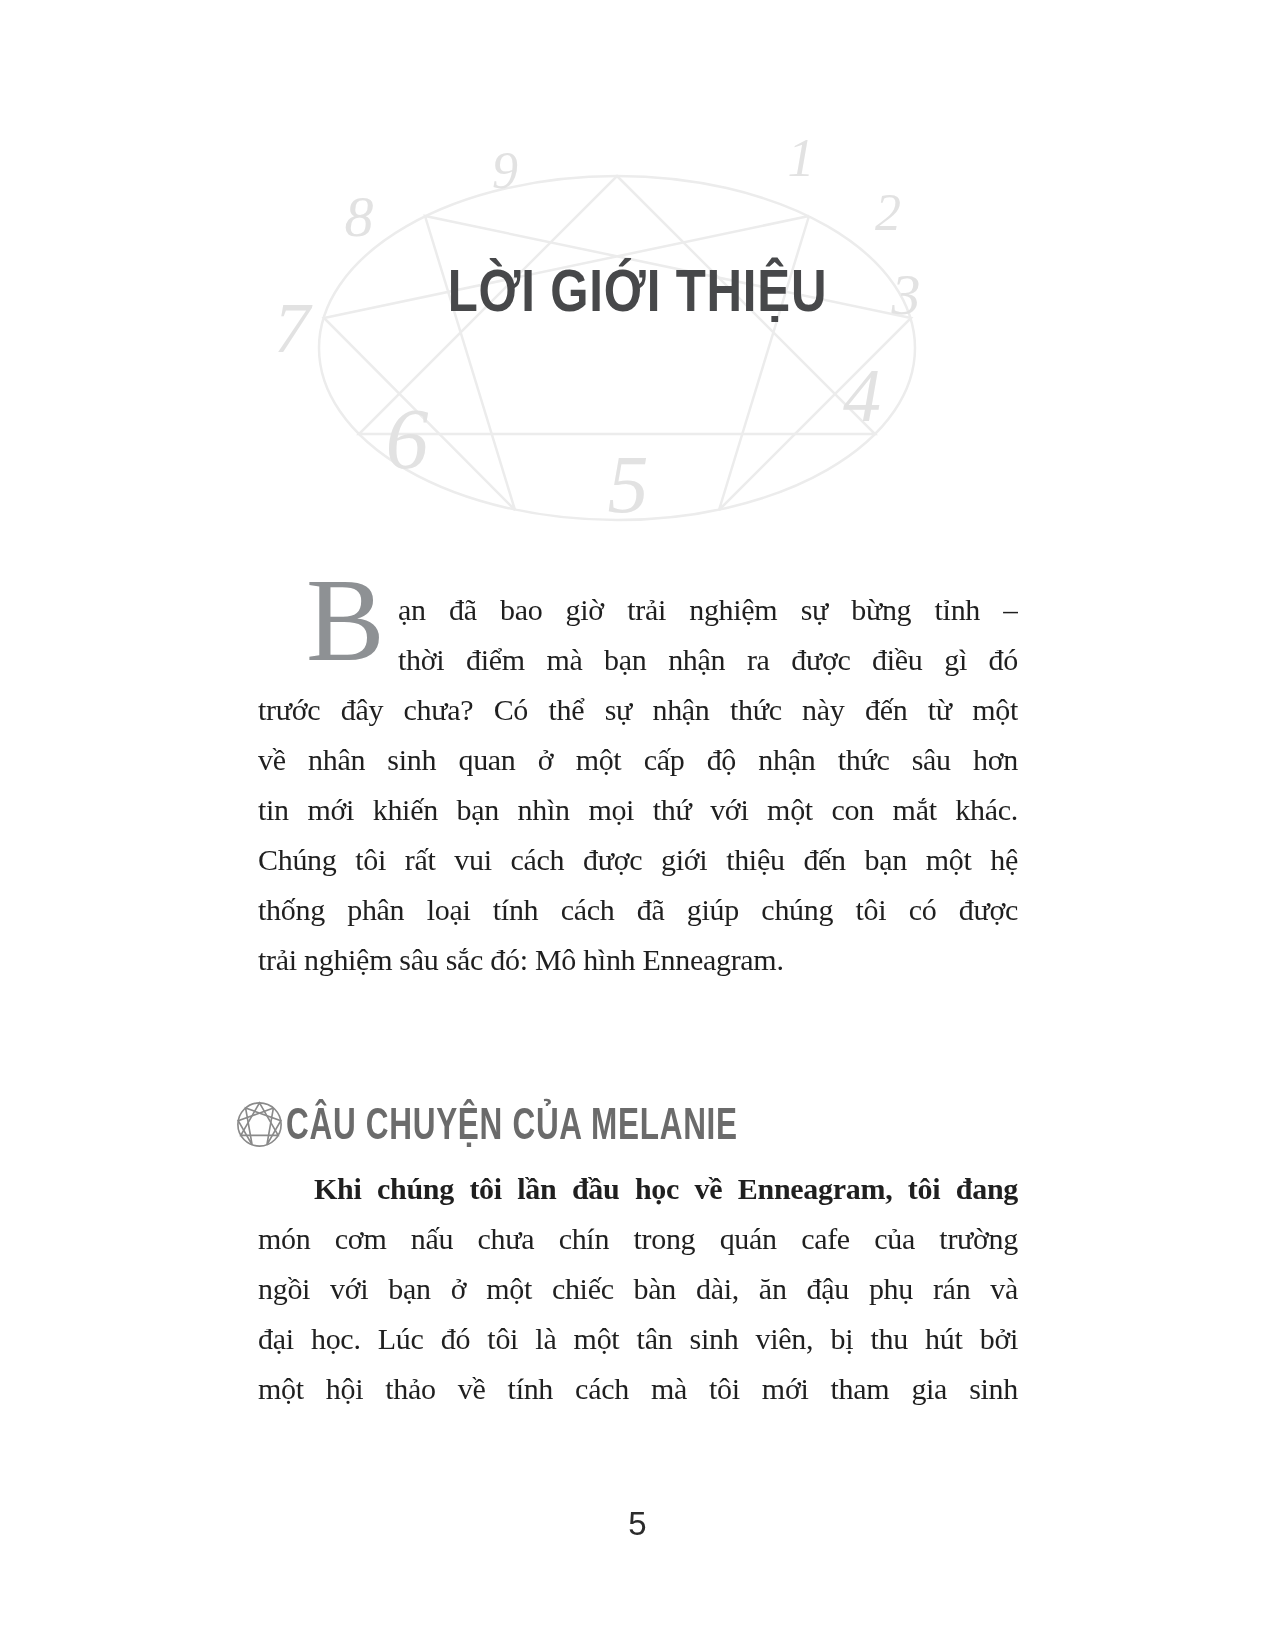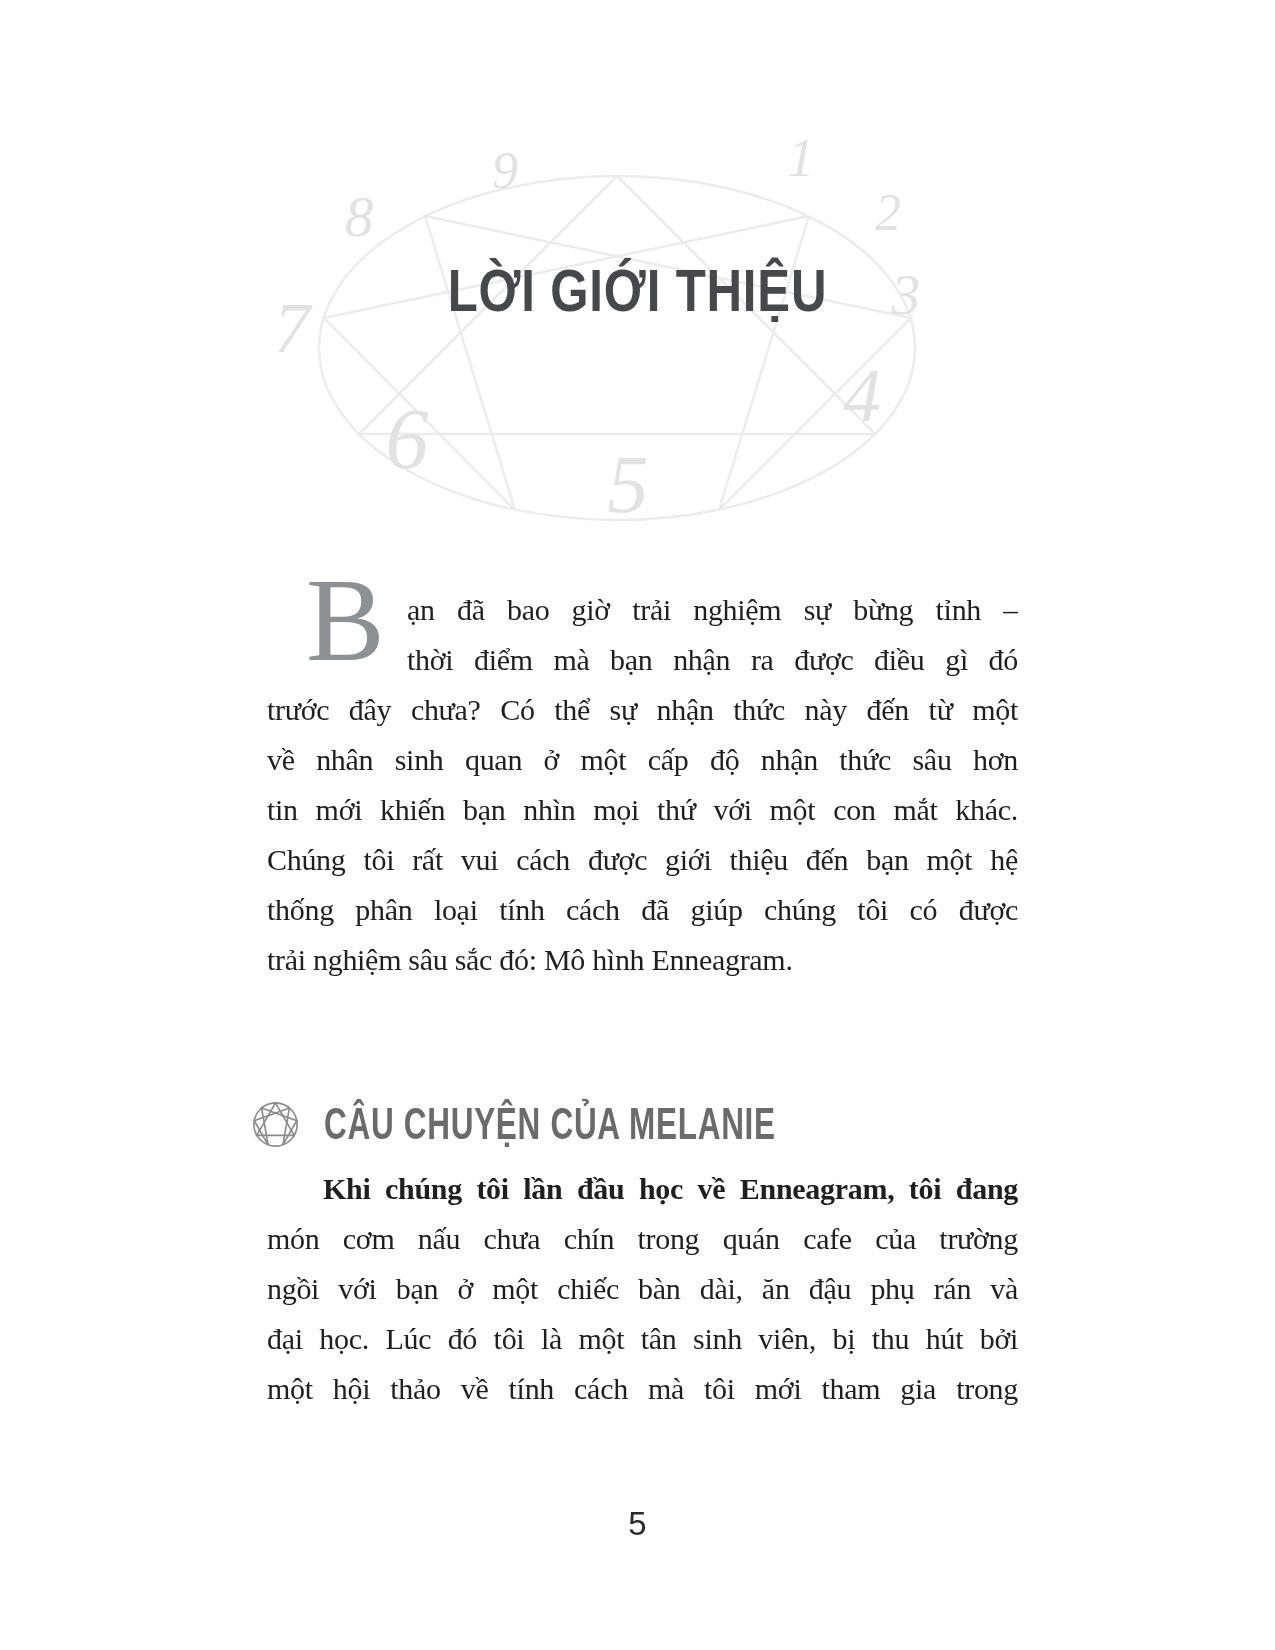--- a/index.html
+++ b/index.html
@@ -57,44 +57,43 @@
     color: #1f1f1f;
   }
   .para1 { top: 585px; }
   .para2 { top: 1164px; }
   .line {
     height: 50px;
     line-height: 50px;
     text-align: justify;
     text-align-last: justify;
     overflow: hidden;
-    margin-left: 9px;
   }
   .line.cap-indent { padding-left: 140px; }
   .line.first-indent { padding-left: 56px; font-weight: bold; }
   .line.no-just { text-align-last: left; }
 
   .drop-cap {
     position: absolute;
     left: 306px;
     top: 562px;
     font-family: "Liberation Serif", "DejaVu Serif", serif;
     font-size: 118px;
     line-height: 1;
     color: #8e9194;
   }
 
   
   .section-heading {
     position: absolute;
-    left: 252px;
+    left: 236px;
     top: 1098px;
     display: flex;
     align-items: center;
-    gap: 25px;
+    gap: 3px;
   }
   .heading-icon { width: 47px; height: 47px; flex: 0 0 auto; }
   .heading-icon .ico-line { fill: none; stroke: #8a8a8a; stroke-width: 3.5; }
   .heading-text {
     font-family: "Liberation Sans", "DejaVu Sans", sans-serif;
     font-weight: 700;
     font-size: 45px;
     letter-spacing: 1px;
     color: #6b6b6b;
     white-space: nowrap;
@@ -157,18 +156,18 @@
       <polyline class="ico-line" points="79.6,14.8 65.7,93.2 95.3,42 20.4,14.8 34.3,93.2 4.7,42 79.6,14.8"></polyline>
     </svg>
     <span class="heading-text">CÂU CHUYỆN CỦA MELANIE</span>
   </div>
 
   <div class="body-block para2">
     <div class="line first-indent">Khi chúng tôi lần đầu học về Enneagram, tôi đang</div>
     <div class="line">món cơm nấu chưa chín trong quán cafe của trường</div>
     <div class="line">ngồi với bạn ở một chiếc bàn dài, ăn đậu phụ rán và</div>
     <div class="line">đại học. Lúc đó tôi là một tân sinh viên, bị thu hút bởi</div>
-    <div class="line">một hội thảo về tính cách mà tôi mới tham gia trong</div>
+    <div class="line">một hội thảo về tính cách mà tôi mới tham gia sinh</div>
   </div>
 
   <div class="page-number">5</div>
 
 </div>
 
 </body></html>

